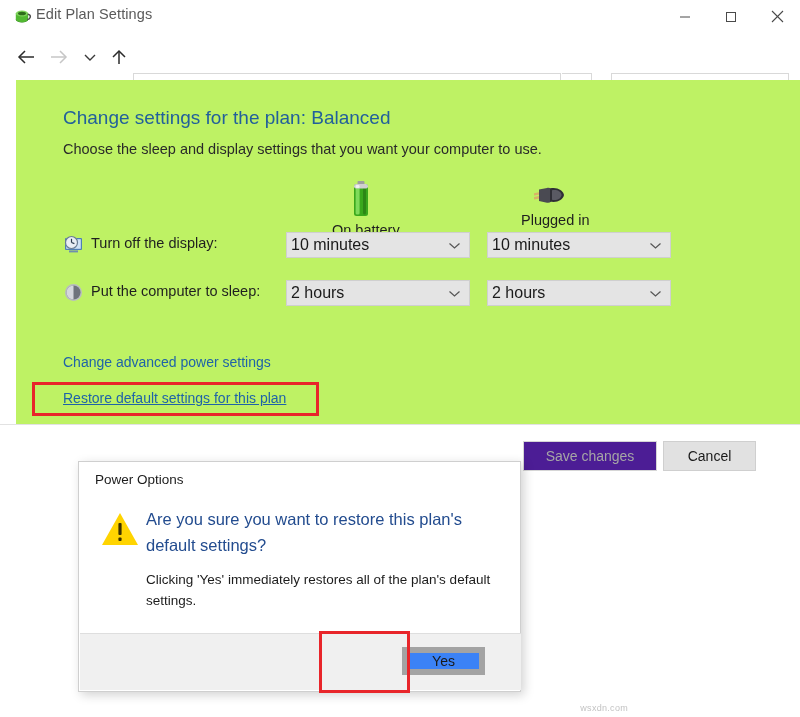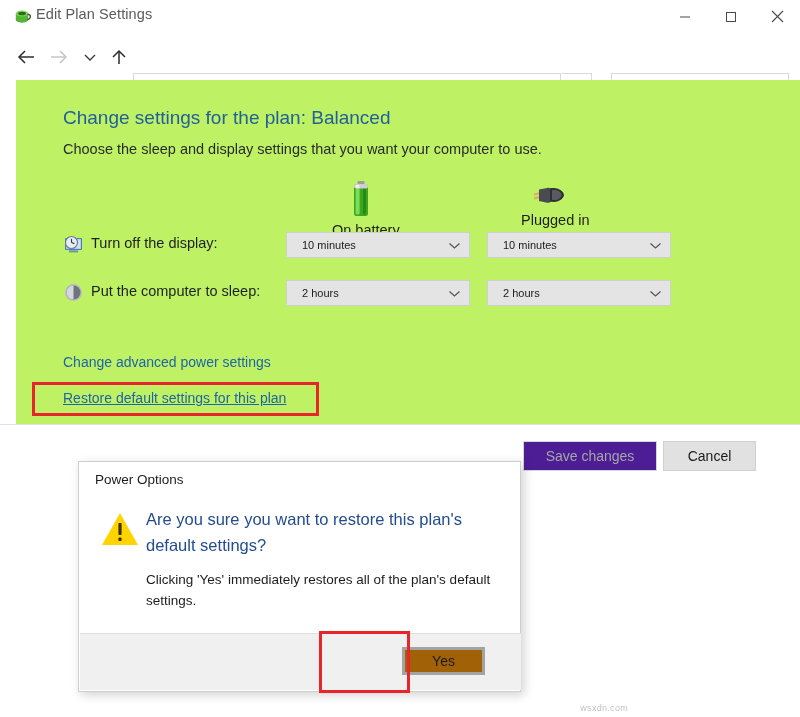--- a/index.html
+++ b/index.html
@@ -220,23 +220,23 @@
     width: 184px; height: 26px;
     background: #e4e4e4;
     border: 1px solid #cfcfcf;
     box-sizing: border-box;
     display: flex;
     align-items: center;
   }
   .combo-battery { left: 270px; }
   .combo-plug    { left: 471px; }
   .combo-value {
-    font-size: 11px;
+    font-size: 16px;
     color: #1a1a1a;
-    margin-left: 15px;
+    margin-left: 4px;
     white-space: nowrap;
   }
   .combo-arrow {
     margin-left: auto;
     margin-right: 8px;
     color: #555;
     display: flex; align-items: center;
   }
 
   .link {
@@ -350,22 +350,22 @@
     top: 13px;
     width: 83px; height: 28px;
     box-sizing: border-box;
     font-family: "Liberation Sans", sans-serif;
     font-size: 14px;
     color: #1a1a1a;
     display: flex; align-items: center; justify-content: center;
   }
   .dlg-yes {
     left: 322px;
-    background: #a16207;
-    border: 3px solid #a3a3a3;
+    background: #3b82f6;
+    border: 6px solid #a3a3a3;
   }
   .dlg-no {
     left: 415px;
     background: #e3e3e3;
     border: 1px solid #c5c5c5;
   }
   .hl-yes {
     left: 319px; top: 631px;
     width: 91px; height: 62px;
   }

